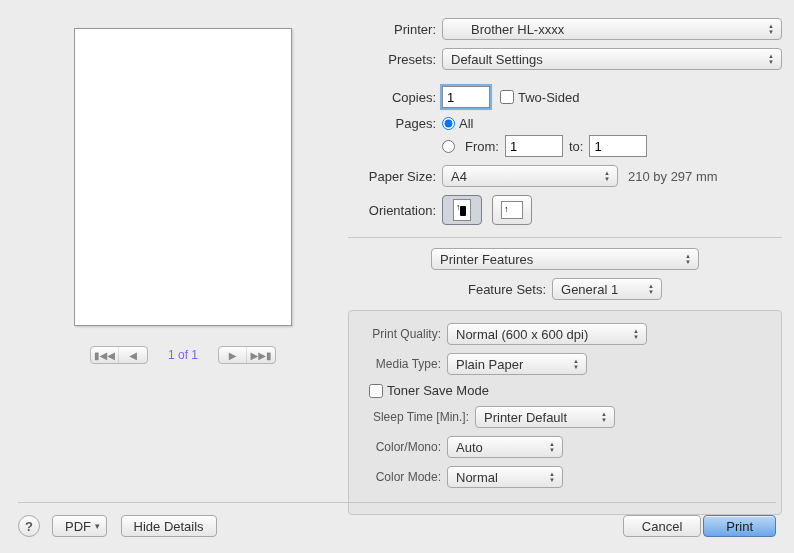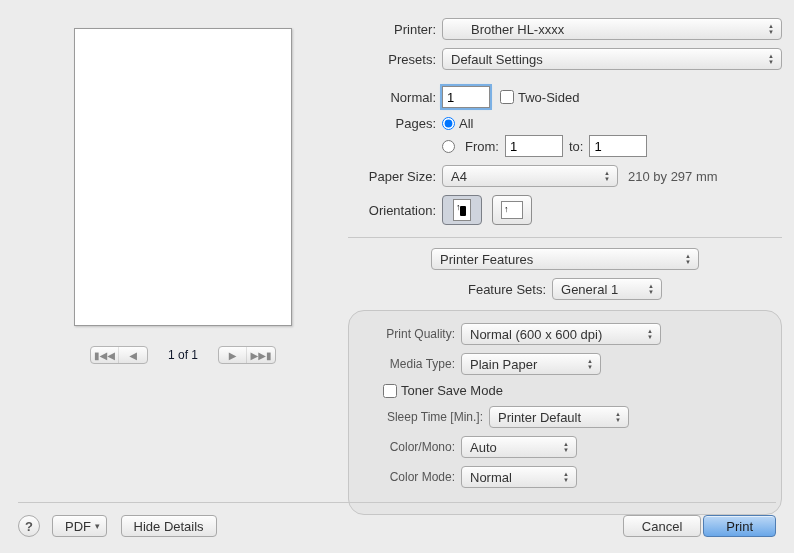--- a/index.html
+++ b/index.html
@@ -59,21 +59,21 @@
     width: 28px;
     height: 16px;
     display: inline-flex;
     align-items: center;
     justify-content: center;
     font-size: 10px;
     color: #999;
     border-right: 1px solid rgba(0,0,0,0.1);
   }
   .pager-btn:last-child { border-right: none; }
-  .pager-label { font-size: 12px; color: #0f172a; margin: 0 10px; }
+  .pager-label { font-size: 12px; color: #8b5cf6; margin: 0 10px; }
   .row {
     display: flex;
     align-items: center;
     margin-bottom: 8px;
   }
   .lbl {
     text-align: right;
     width: 94px;
     padding-right: 6px;
     font-size: 13px;
@@ -148,22 +148,22 @@
     width: 18px; height: 22px; background: #fff; border: 1px solid #888;
     position: relative;
   }
   .orient-icon.landscape { width: 22px; height: 18px; }
   .orient-icon::after {
     content: ""; position: absolute; left: 5px; top: 4px;
   }
   .features-box {
     background: #e5e5e5;
     border: 1px solid #c6c6c6;
-    border-radius: 16px;
-    padding: 12px 14px 14px 28px;
+    border-radius: 4px;
+    padding: 12px 14px 14px 14px;
     margin-top: 10px;
   }
   .features-box .lbl { width: 122px; font-size: 12px; color: #555; }
   .bottom-bar {
     position: absolute;
     left: 18px; right: 18px; bottom: 16px;
     display: flex;
     align-items: center;
     border-top: 1px solid #c8c8c8;
     padding-top: 12px;
@@ -239,21 +239,21 @@
         <span class="lbl">Presets:</span>
         <div class="mac-select" style="width:340px;">
           <span>Default Settings</span>
           <span class="arrows"></span>
         </div>
       </div>
 
       <div style="height:8px;"></div>
 
       <div class="row">
-        <span class="lbl">Normal:</span>
+        <span class="lbl">Copies:</span>
         <input class="num-input focus" value="1" style="">
         <span style="width:10px;"></span>
         <input type="checkbox" class="chk" style="">
         <span>Two-Sided</span>
       </div>
 
       <div class="row" style="align-items:flex-start;">
         <span class="lbl">Pages:</span>
         <div>
           <div style="display:flex;align-items:center;margin-bottom:4px;">

